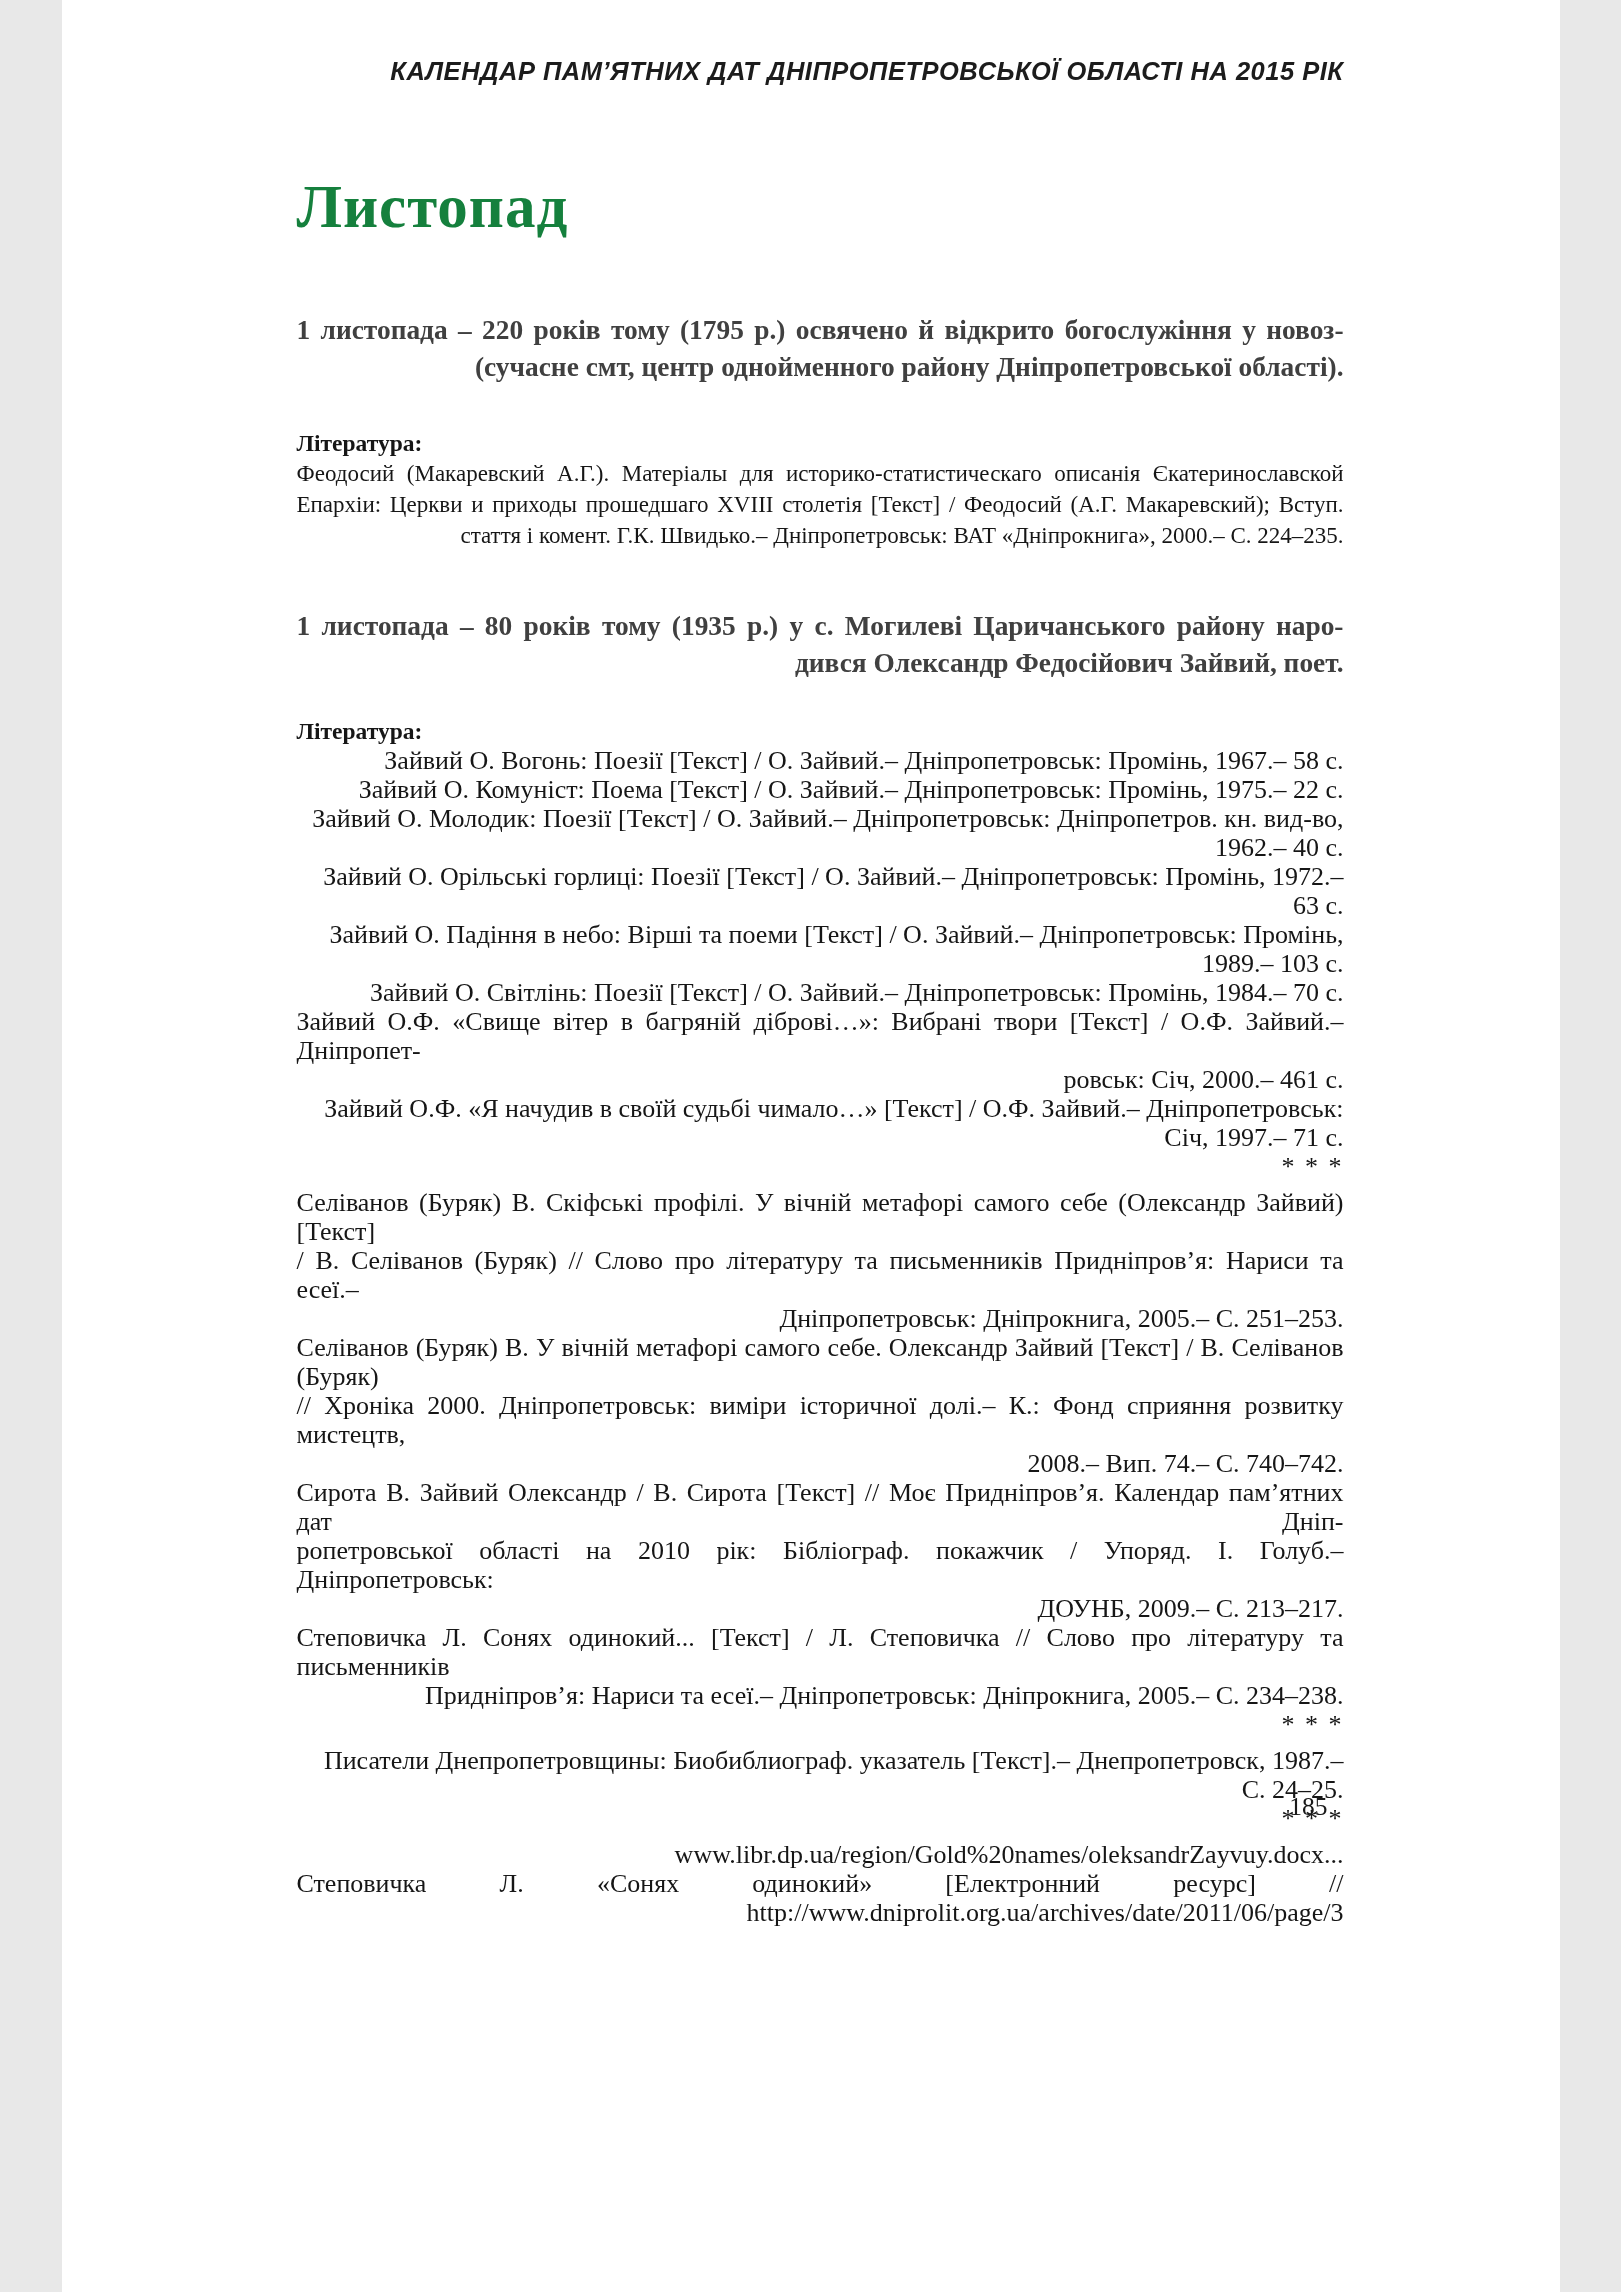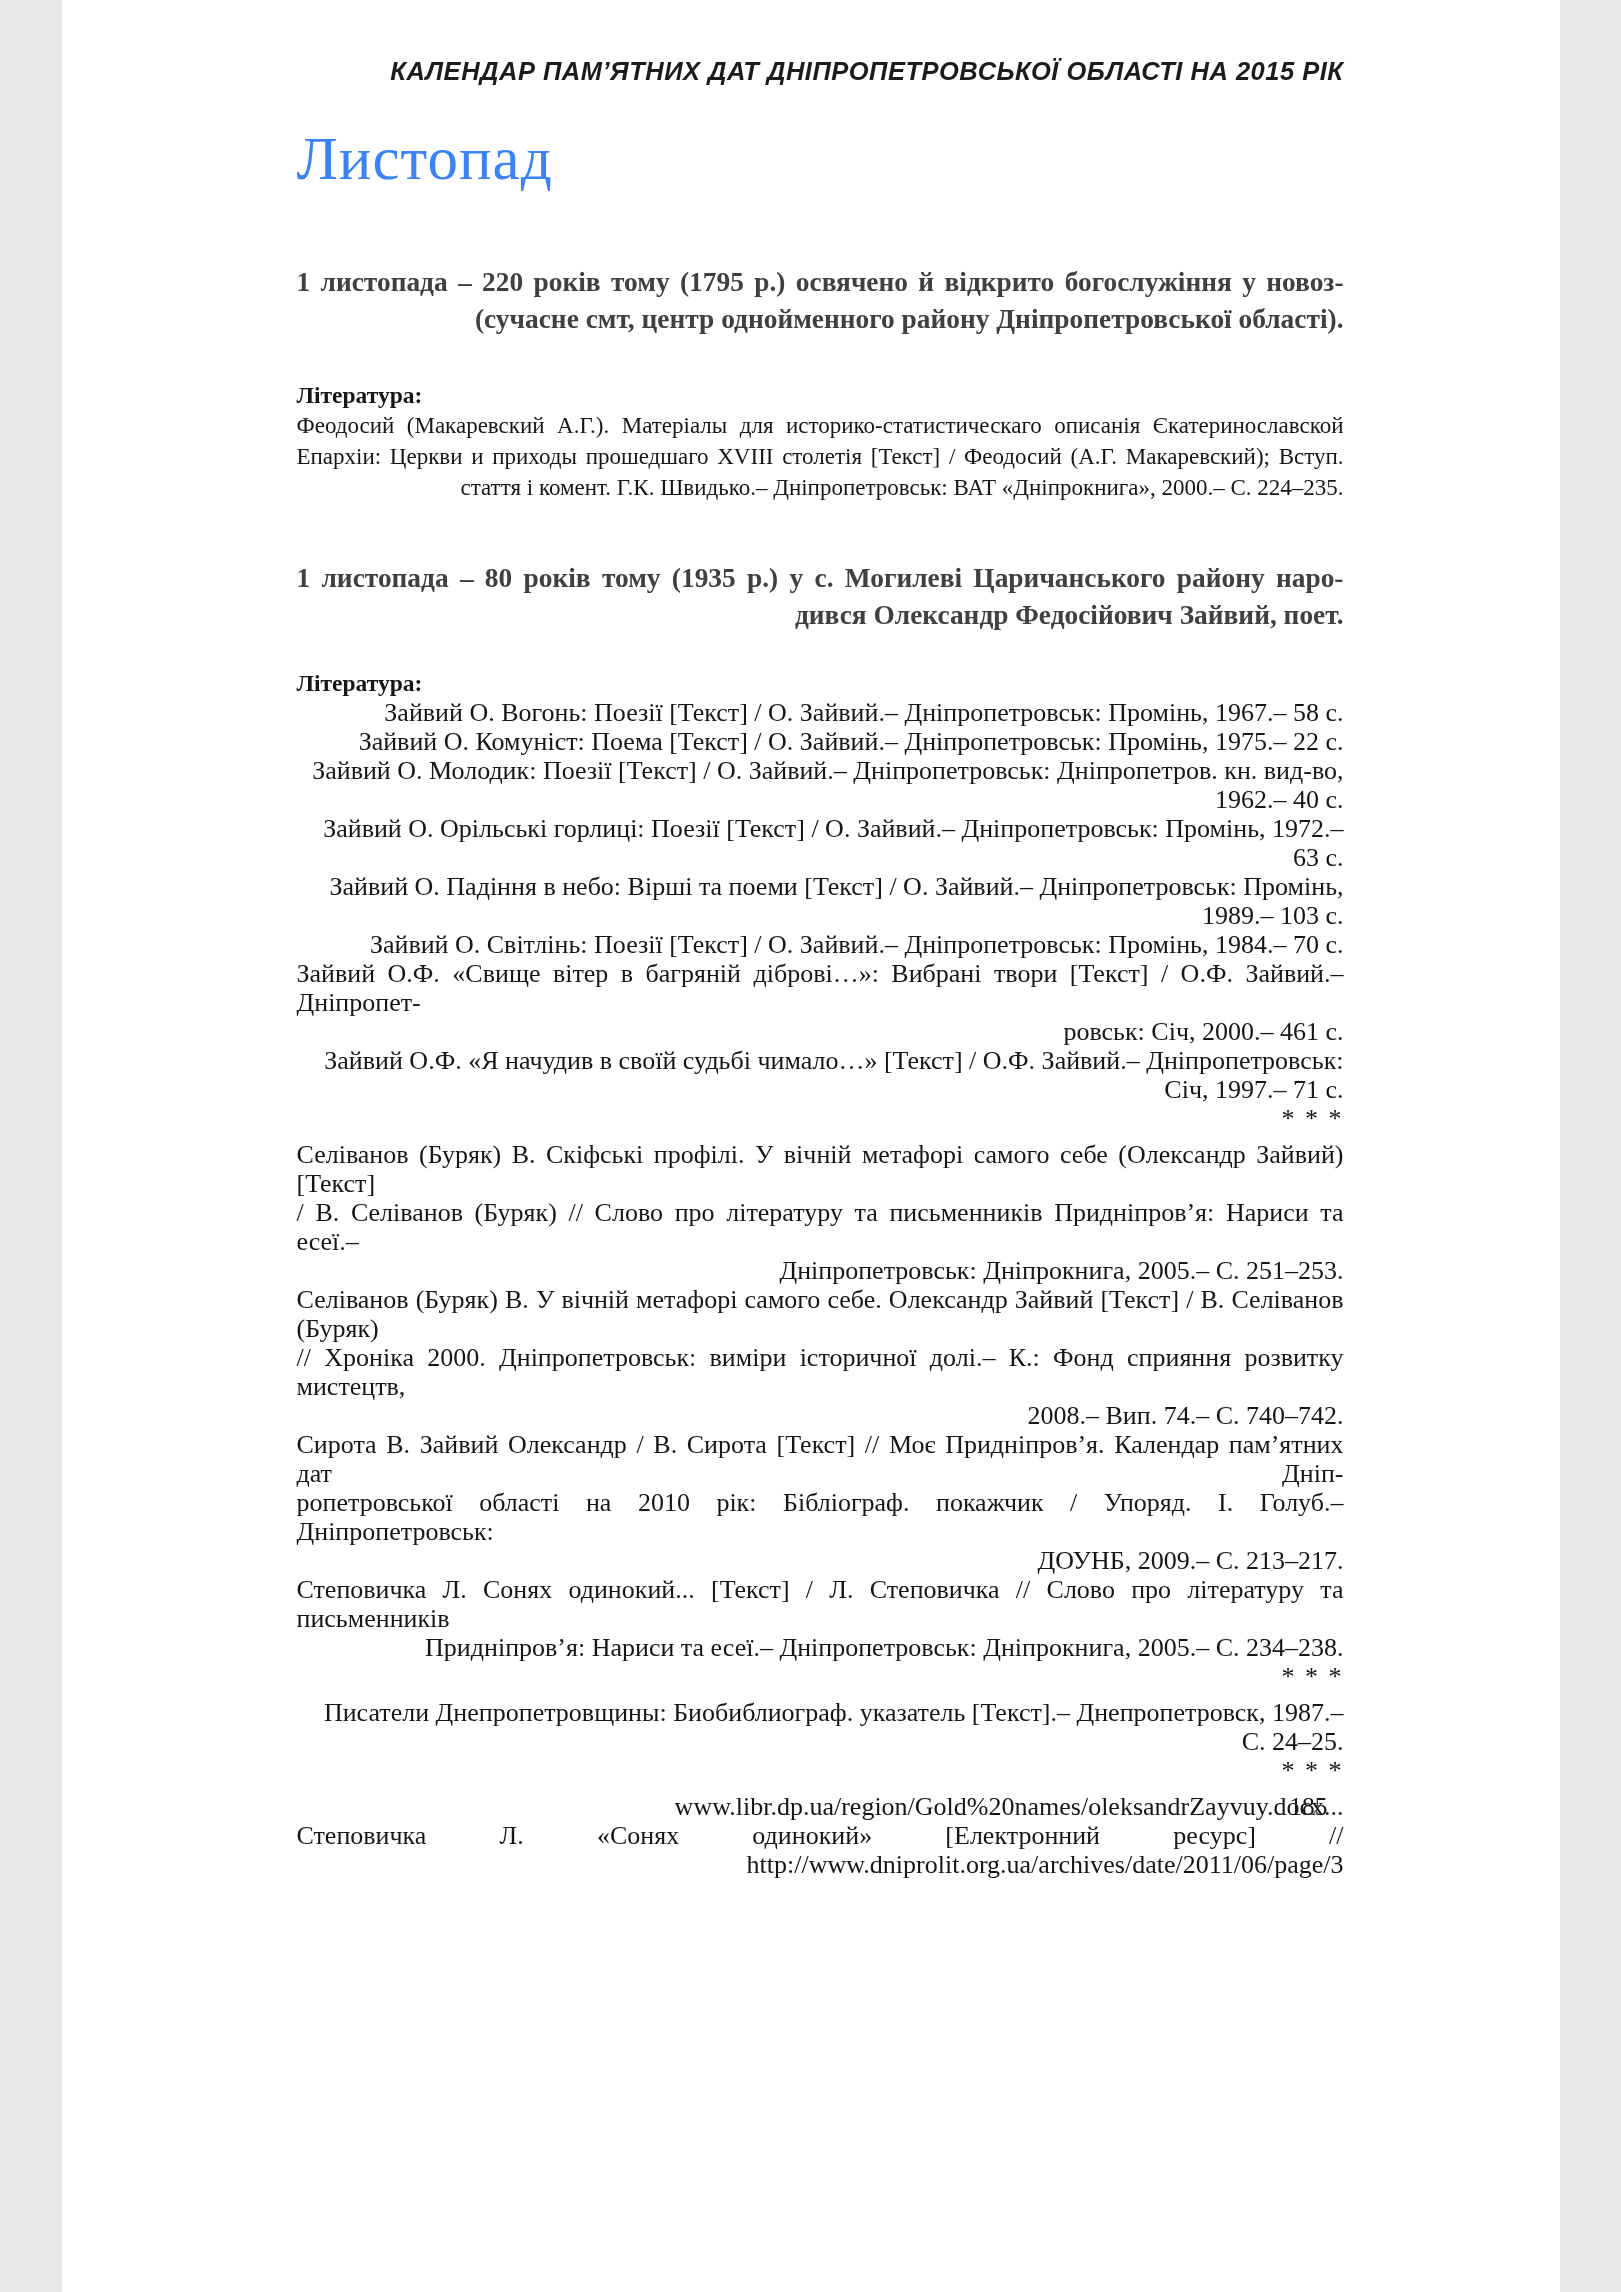--- a/index.html
+++ b/index.html
@@ -24,26 +24,26 @@
     text-align: right;
     font-family: "Liberation Sans", "DejaVu Sans", sans-serif;
     font-style: italic;
     font-weight: bold;
     font-size: 25.5px;
     line-height: 33px;
     letter-spacing: 0.5px;
     color: #1c1c1c;
   }
   .doc-title {
-    margin-top: 36px;
+    margin-top: 84px;
     font-size: 61px;
     line-height: 69px;
-    font-weight: normal;
+    font-weight: bold;
     letter-spacing: 1px;
-    color: #3b82f6;
+    color: #15803d;
   }
   .entry-heading {
     font-weight: bold;
     font-size: 27.4px;
     line-height: 37px;
     color: #404040;
   }
   .entry-heading-1 { margin-top: 71px; }
   .entry-heading-2 { margin-top: 57px; }
   .lit-label {

